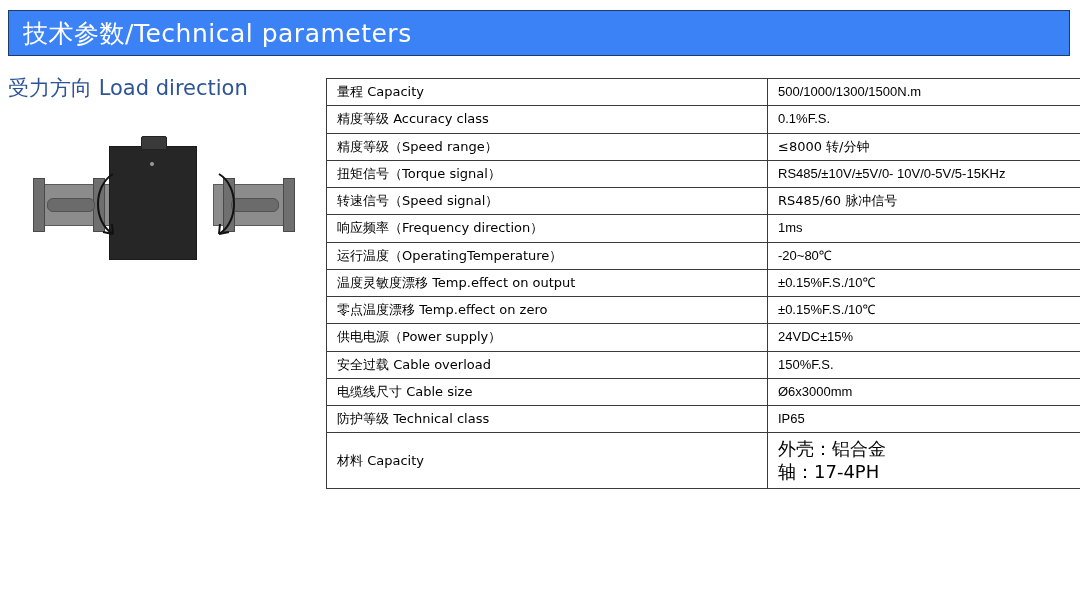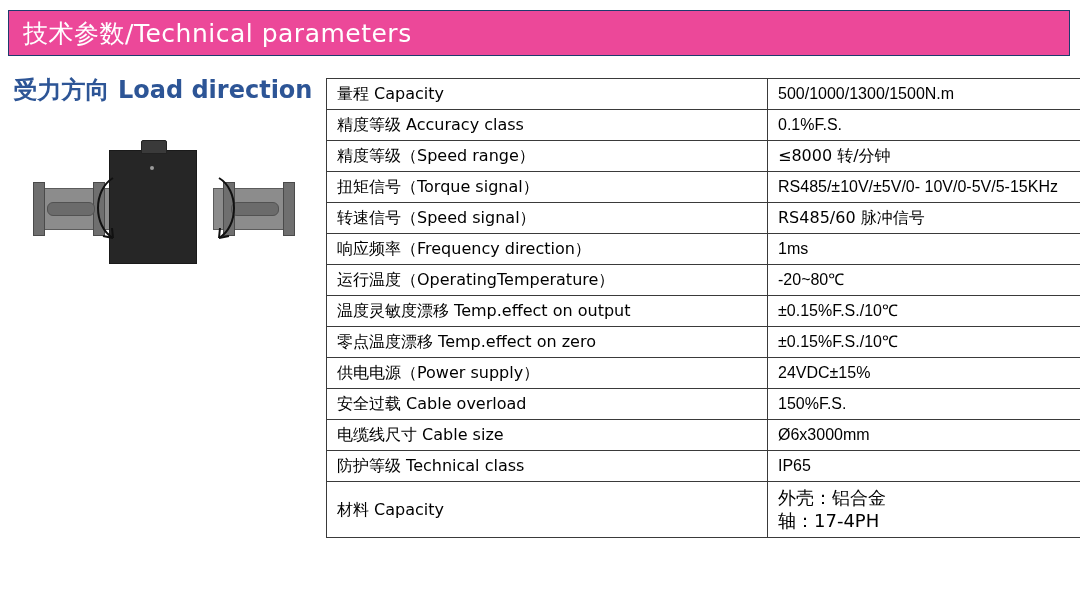--- a/index.html
+++ b/index.html
@@ -16,21 +16,21 @@
     position: relative;
   }
 
   
   .header-banner {
     position: absolute;
     left: 8px;
     top: 10px;
     width: 1062px;
     height: 46px;
-    background: #ec4899;
+    background: #3b82f6;
     border: 1px solid #1d3c6e;
     box-sizing: border-box;
     display: flex;
     align-items: center;
   }
   .header-title {
     color: #ffffff;
     font-size: 25px;
     letter-spacing: 0.5px;
     padding-left: 14px;
@@ -39,23 +39,23 @@
 
   
   .left-col {
     position: absolute;
     left: 8px;
     top: 70px;
     width: 310px;
     height: 530px;
   }
   .load-direction-label {
-    text-align: center;
-    font-size: 24px;
-    font-weight: bold;
+    text-align: left;
+    font-size: 21px;
+    font-weight: normal;
     color: #2d5596;
     white-space: nowrap;
     padding-top: 4px;
   }
   .sensor-figure {
     position: relative;
     width: 260px;
     height: 150px;
     margin: 26px auto 0 auto;
   }
@@ -136,21 +136,21 @@
     position: absolute;
     left: 326px;
     top: 78px;
     width: 746px;
     border-collapse: collapse;
     table-layout: fixed;
   }
   .param-table td {
     border: 1px solid #3a3a3a;
     padding: 5px 10px;
-    font-size: 16px;
+    font-size: 13px;
     vertical-align: middle;
     line-height: 1.25;
   }
   .param-table td.label-cell {
     width: 420px;
   }
   .param-table td.value-cell {
     width: 326px;
   }
   .cn { font-family: "DejaVu Sans", "Liberation Sans", sans-serif; }

